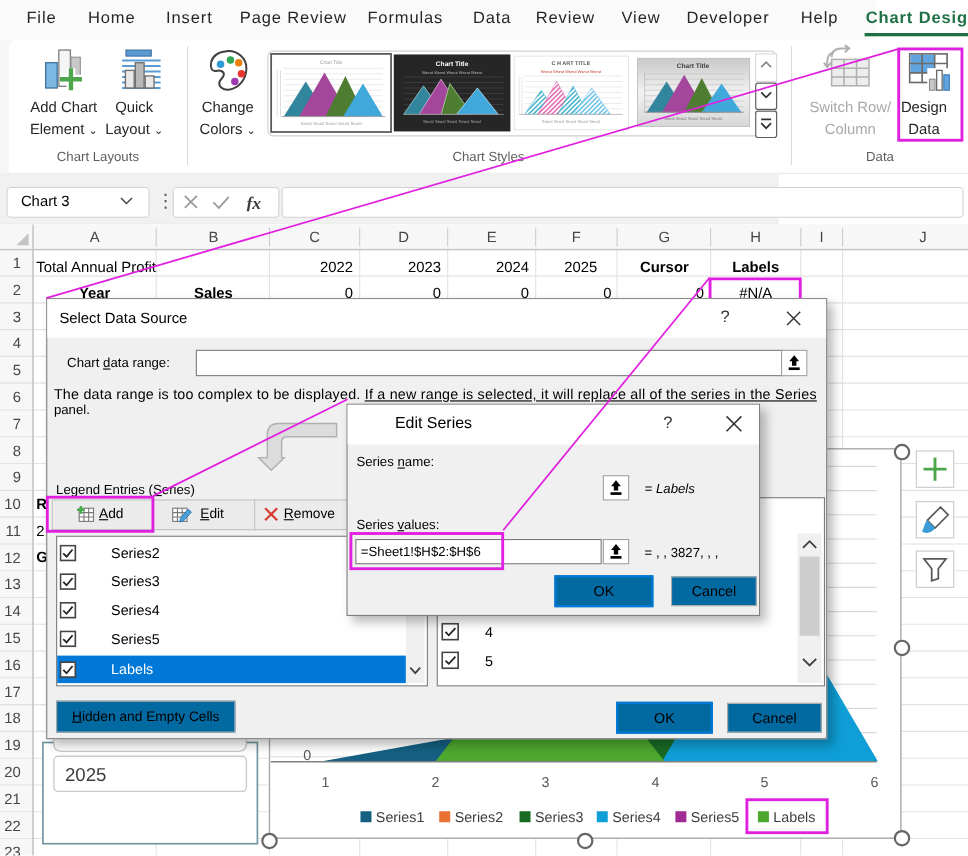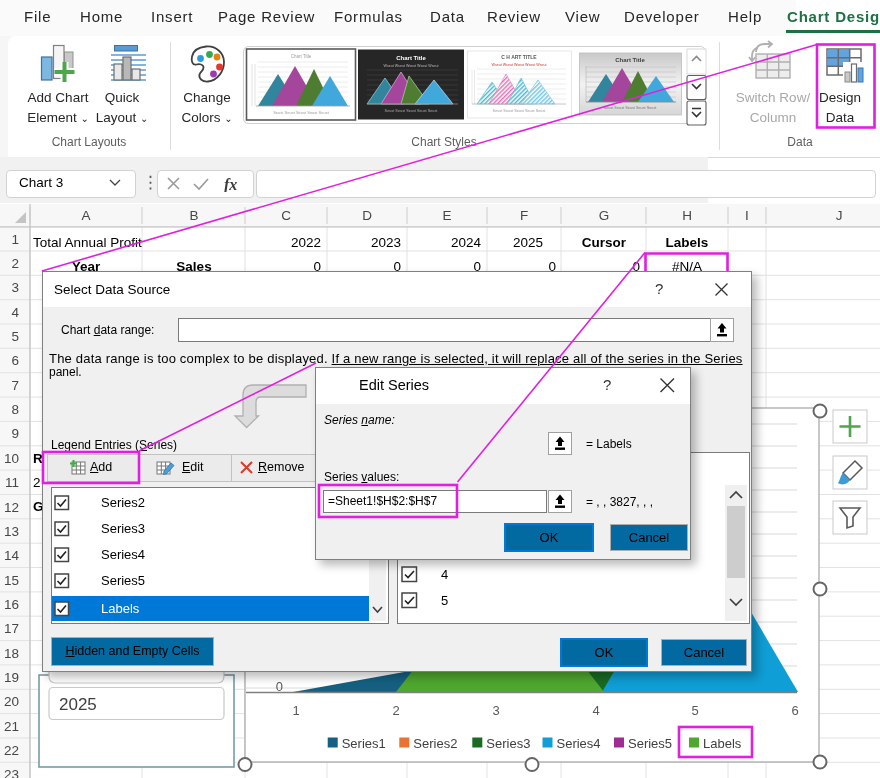--- a/index.html
+++ b/index.html
@@ -381,28 +381,28 @@
 <div class="btn btnOK" style="left:517px;top:366px;width:84px;height:25px;line-height:25px;">OK</div>
 <div class="btn" style="left:618px;top:367px;width:84px;height:25px;line-height:25px;">Cancel</div>
 </div>
   <div id="dlg2" class="dlg" style="left:315px;top:367px;width:374px;height:191px;">
 <div class="dtitle" style="height:36px;"></div>
 <div class="dtext" style="left:7px;top:9px;font-size:14.5px;margin-left:36px;">Edit Series</div>
 <div class="dtext" style="left:287px;top:8px;font-size:15px;color:#333;">?</div>
 <svg class="abs" style="left:343px;top:9px;" width="18" height="18">
         <path d="M1.5,1.5 L15,15 M15,1.5 L1.5,15" stroke="#333" stroke-width="1.4"></path>
       </svg>
-<div class="dtext" style="left:8px;top:45px;font-style:italic;">Series <u>n</u>ame:</div>
+<div class="dtext" style="left:8px;top:45px;">Series <u>n</u>ame:</div>
 <div class="collapse" style="left:232px;top:64px;width:22px;height:21px;"><svg width="22" height="21">
           <path d="M11,3.5 L15.5,9 H13 V13 H9 V9 H6.5 Z" fill="#000"></path>
           <rect x="6" y="14.5" width="10" height="2.4" fill="#000"></rect>
         </svg></div>
-<div class="dtext" style="left:270px;top:69px;">=  Labels</div>
+<div class="dtext" style="left:270px;top:69px;font-style:italic;">=  Labels</div>
 <div class="dtext" style="left:8px;top:102px;">Series <u>v</u>alues:</div>
-<div class="dinput" style="left:7px;top:122px;width:218px;height:21px;">=Sheet1!$H$2:$H$7</div>
+<div class="dinput" style="left:7px;top:122px;width:218px;height:21px;">=Sheet1!$H$2:$H$6</div>
 <div class="collapse" style="left:232px;top:122px;width:22px;height:21px;"><svg width="22" height="21">
           <path d="M11,3.5 L15.5,9 H13 V13 H9 V9 H6.5 Z" fill="#000"></path>
           <rect x="6" y="14.5" width="10" height="2.4" fill="#000"></rect>
         </svg></div>
 <div class="dtext" style="left:270px;top:127px;">=  , , 3827, , ,</div>
 <div class="btn btnOK" style="left:188px;top:155px;width:86px;height:25px;line-height:25px;">OK</div>
 <div class="btn" style="left:294px;top:156px;width:76px;height:25px;line-height:25px;">Cancel</div>
 </div>
 
   <svg id="anno" class="abs" style="left:0;top:0;pointer-events:none;" width="880" height="778">

